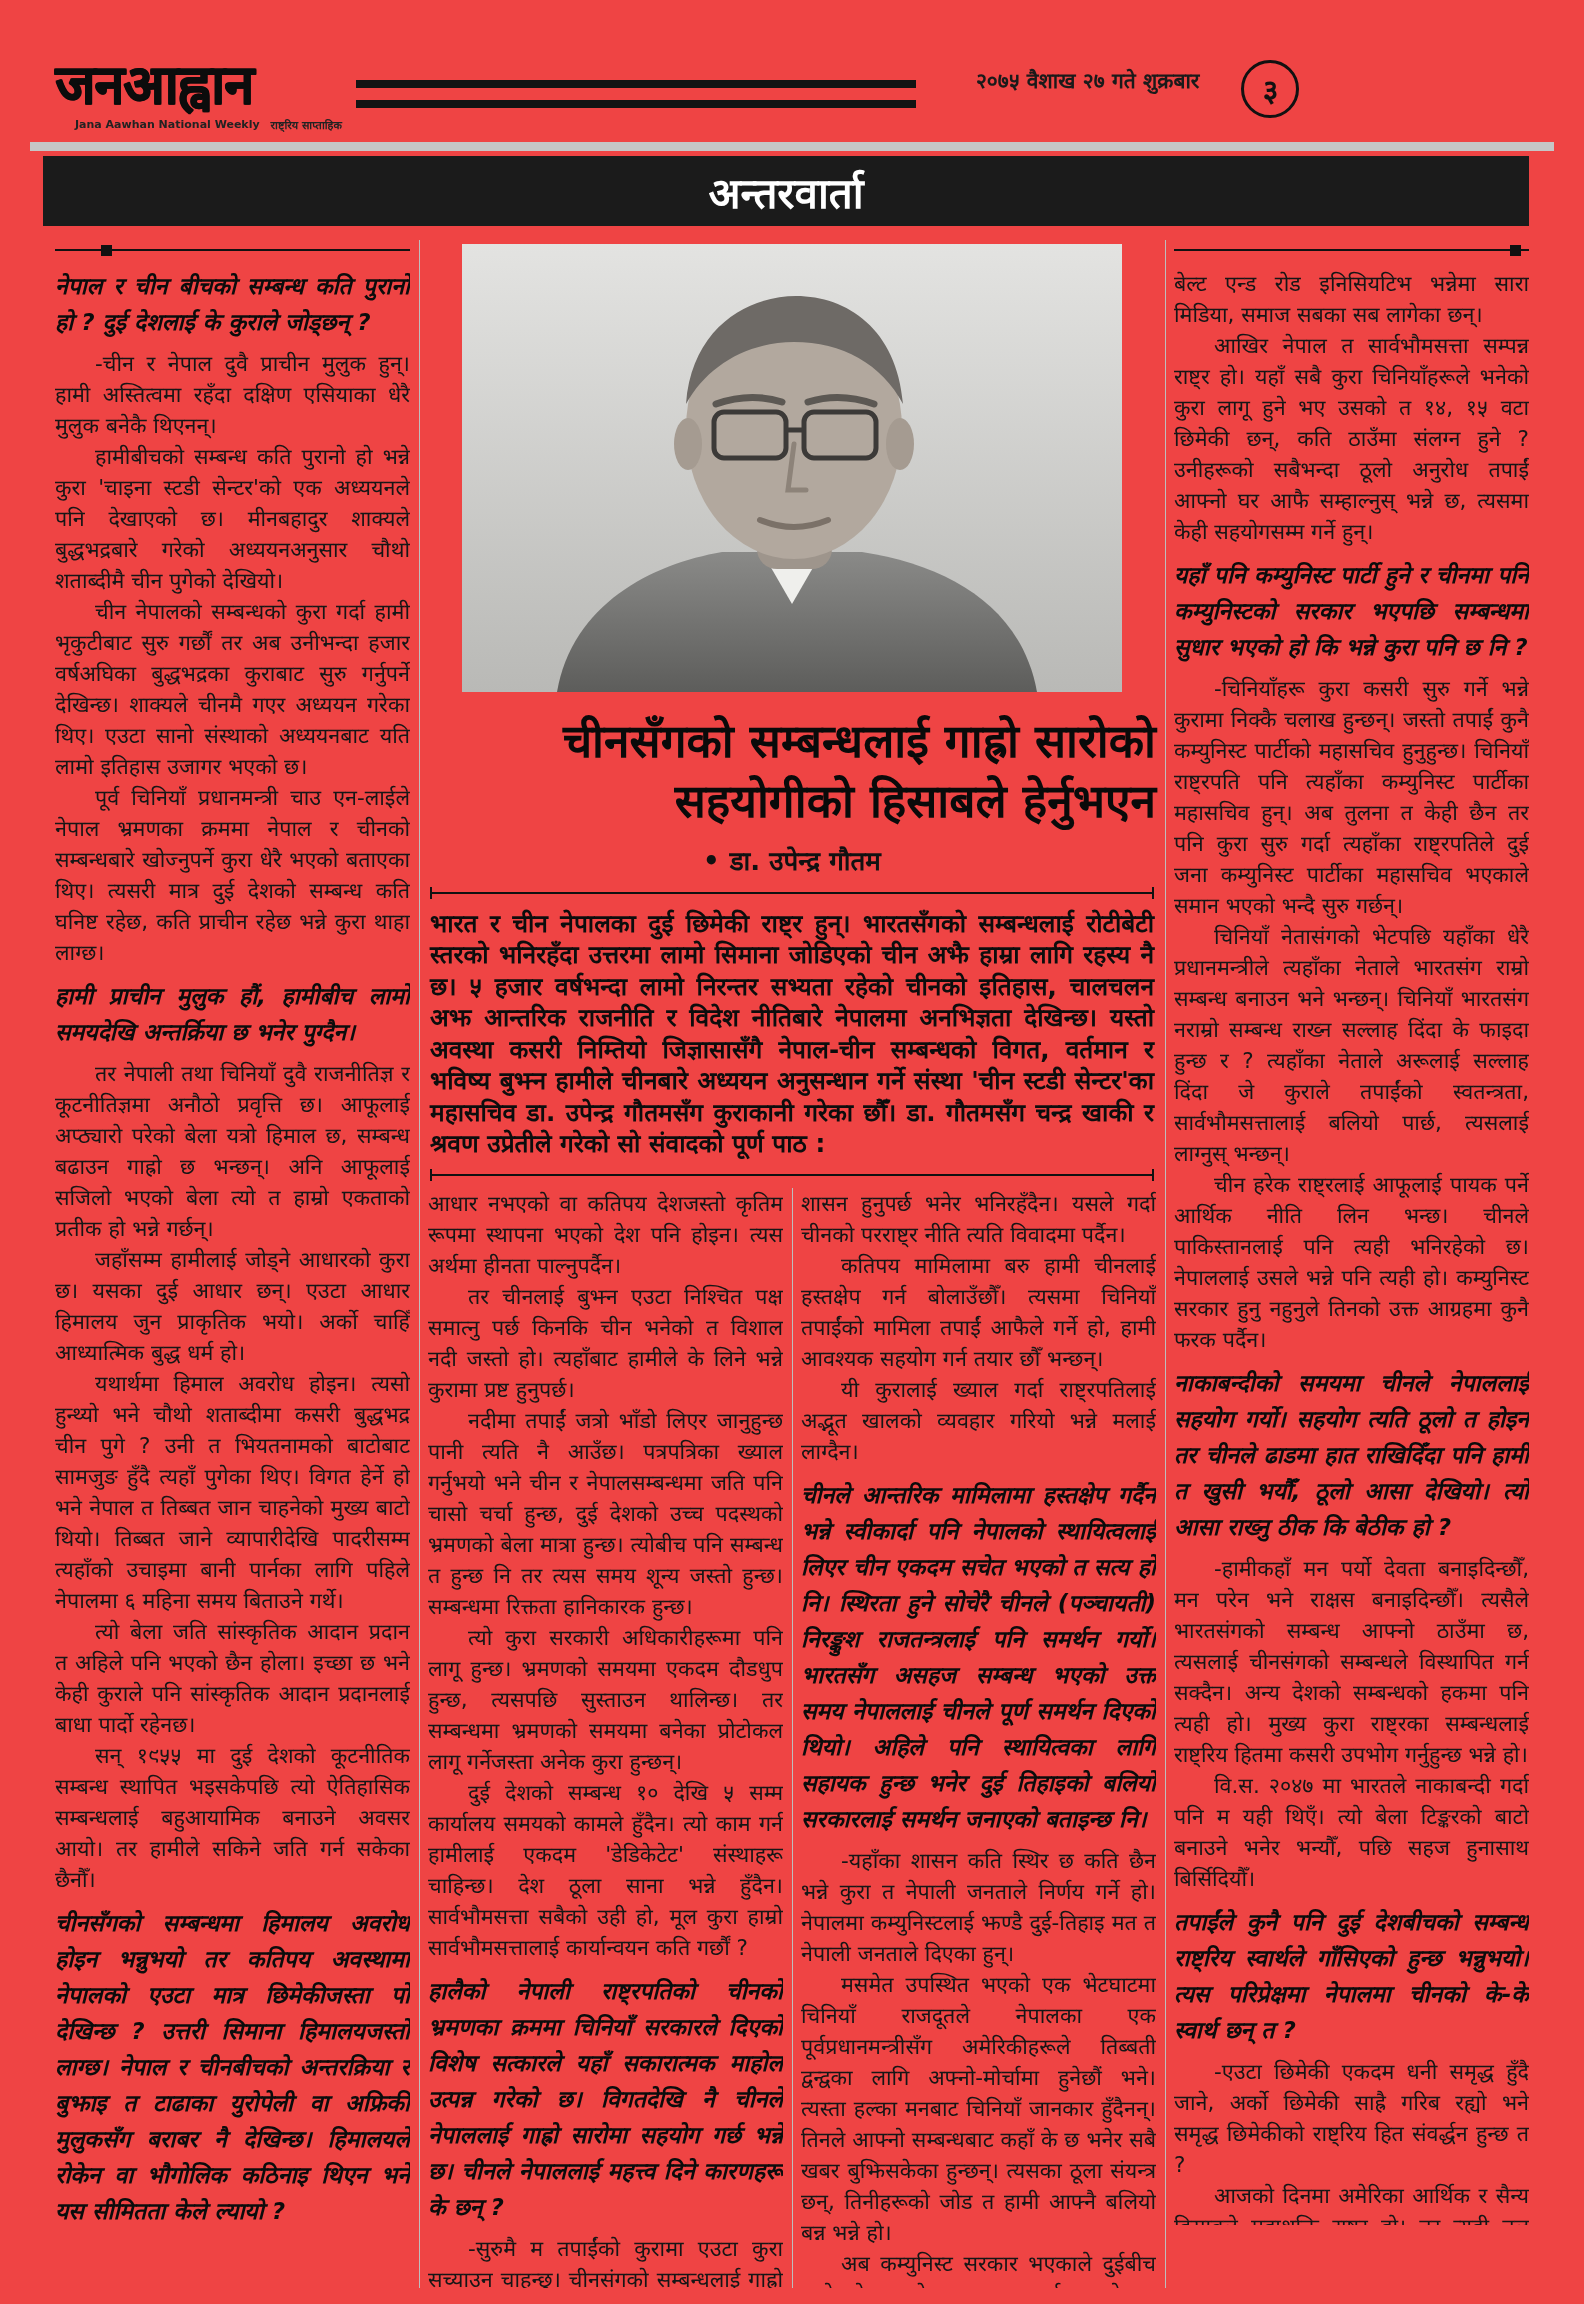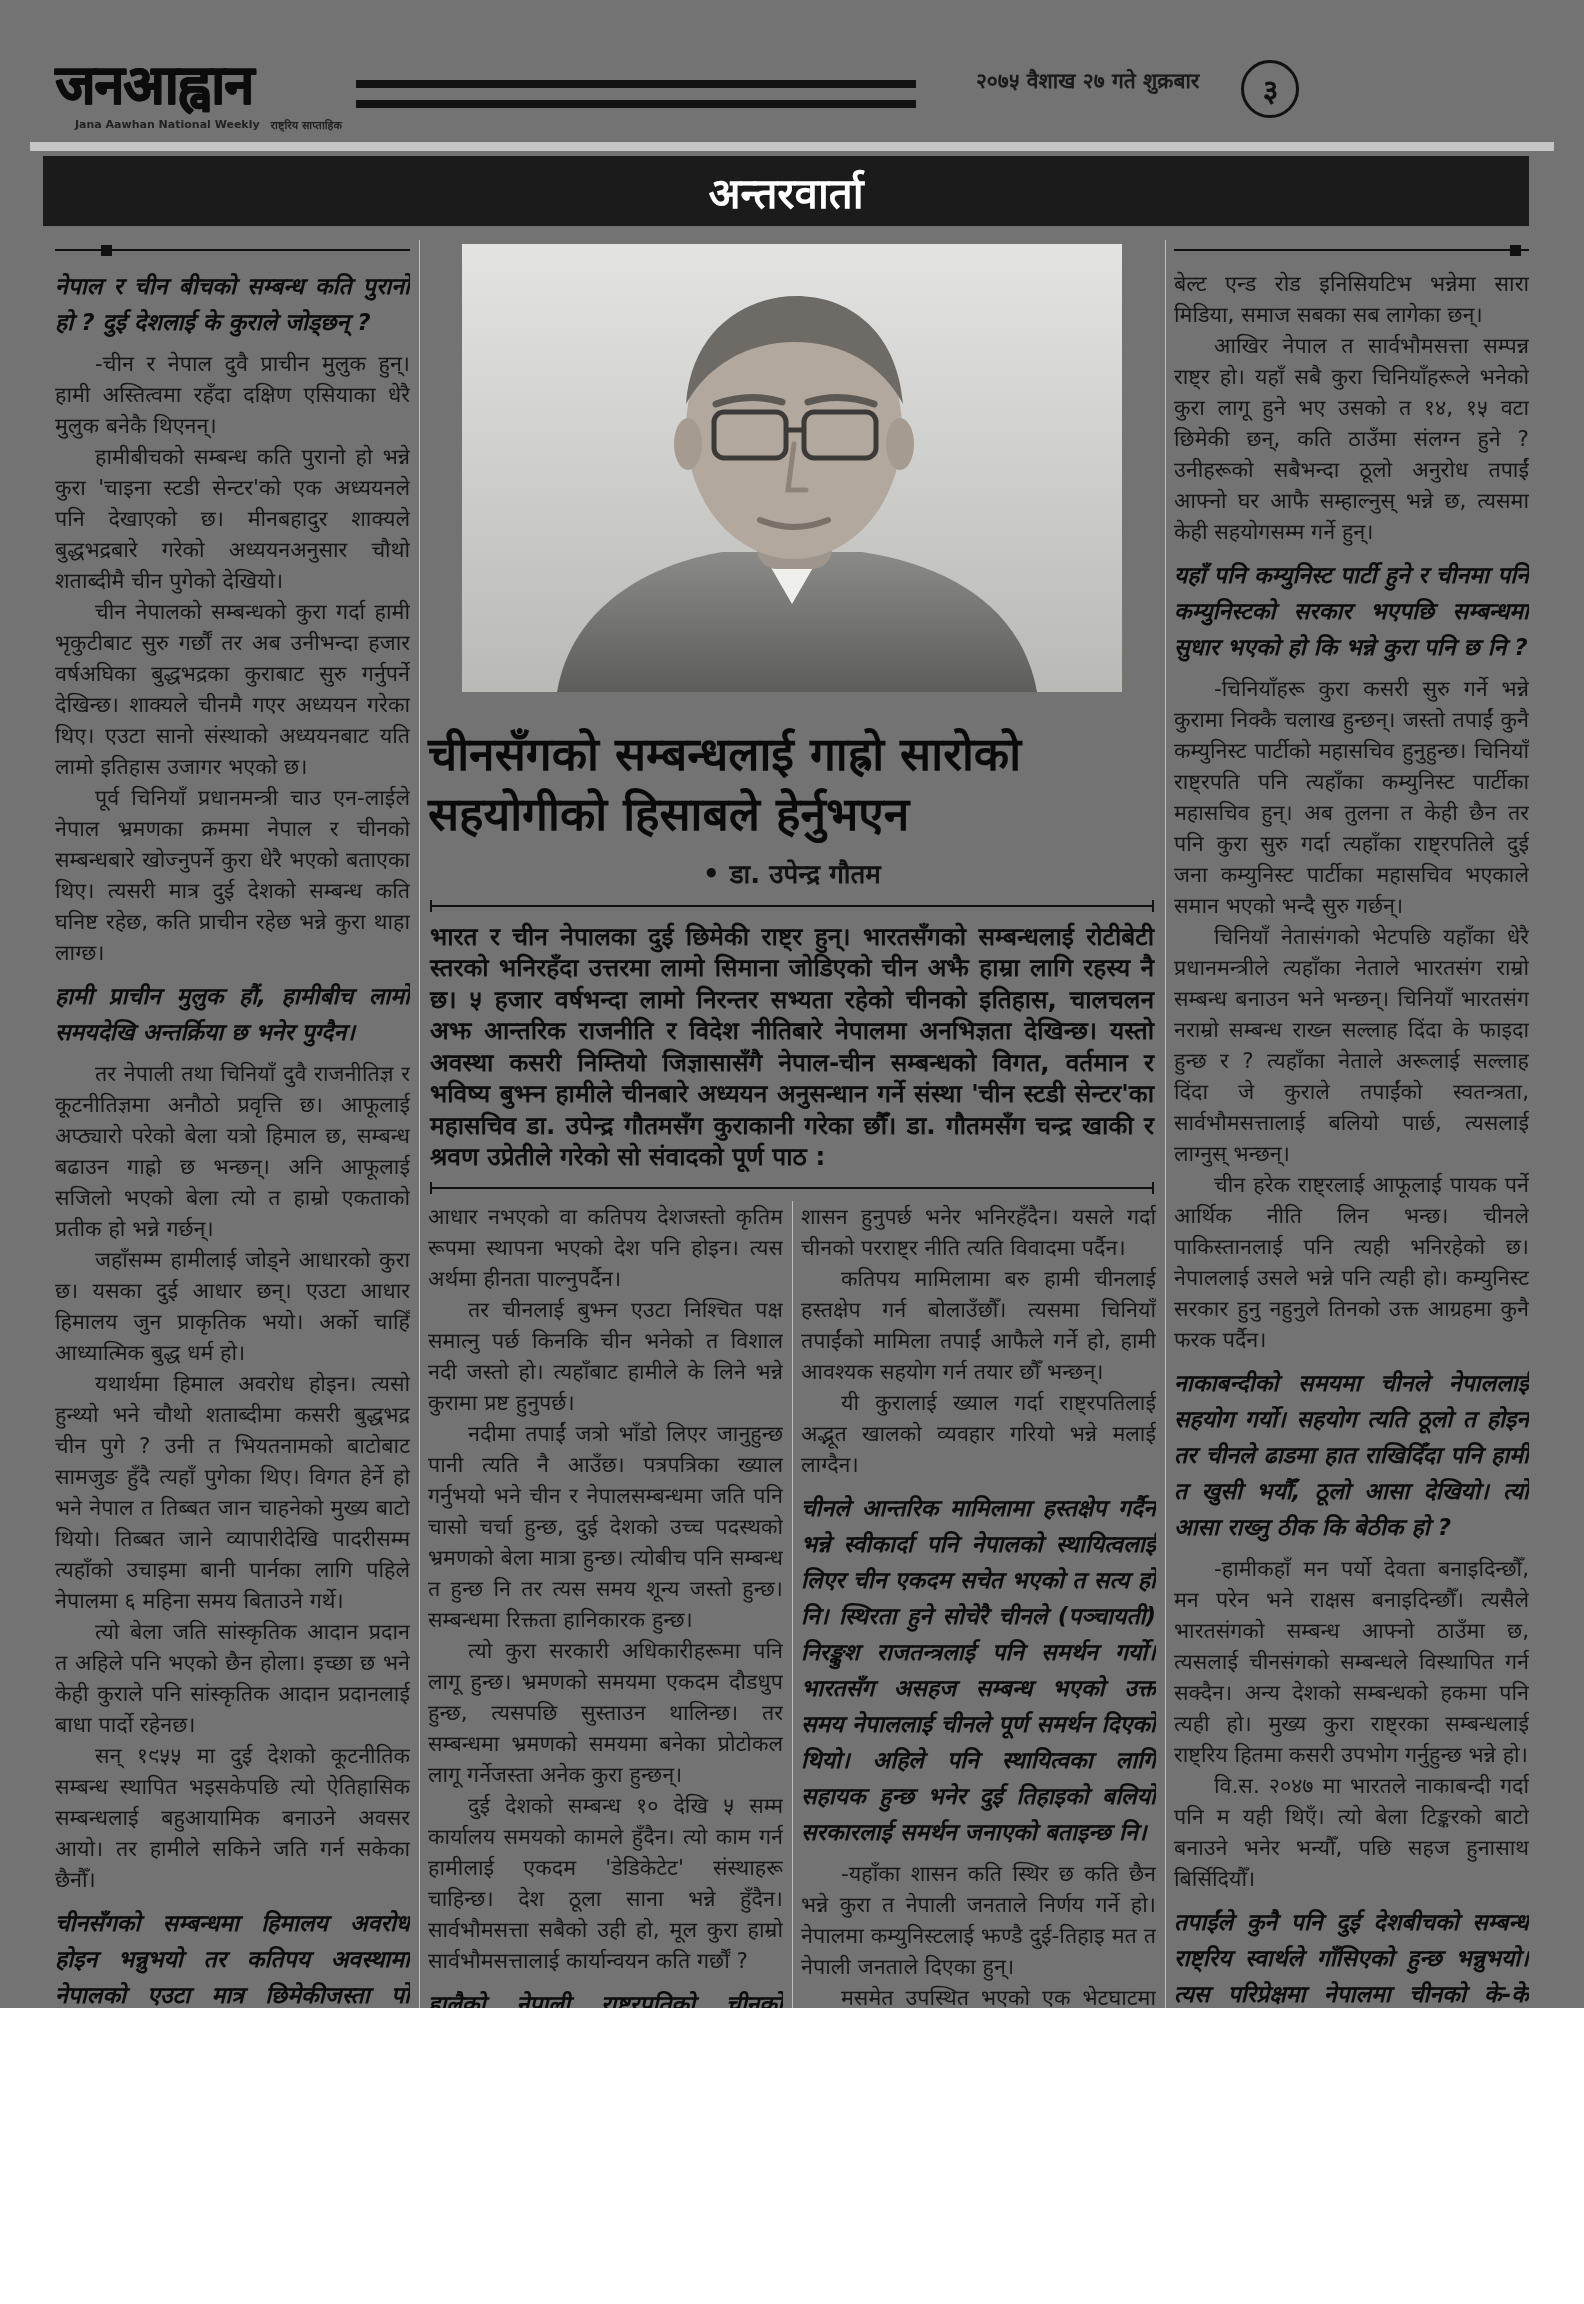--- a/index.html
+++ b/index.html
@@ -1,18 +1,18 @@
 <!DOCTYPE html>
 <html lang="ne"><head>
 <meta charset="utf-8">
 <style>
   html,body{margin:0;padding:0;background:#ffffff;}
   .page{
-    position:relative;width:1584px;height:2008px;overflow:hidden;
-    background:#737373;color:#111;
+    position:relative;width:1584px;height:2304px;overflow:hidden;
+    background:#ef4444;color:#111;
     font-family:"DejaVu Sans","Liberation Sans",sans-serif;
   }
   
   .masthead{
     display:flex;align-items:flex-start;
     padding:58px 54px 0 55px;gap:14px;
   }
   .logo-block{flex:0 0 auto;}
   .logo{
     font-size:54px;font-weight:900;letter-spacing:-1px;line-height:1;
@@ -55,21 +55,21 @@
   .col p.para.noindent{text-indent:0;}
   .col p.q{
     font-weight:bold;font-style:italic;text-indent:0;
     font-size:23px;line-height:36px;margin:10px 0 8px 0;color:#0c0c0c;
   }
   
   .photo{
     width:660px;height:448px;margin:4px auto 0 auto;overflow:hidden;background:#cfcfcf;
   }
   .headline{
-    margin:33px 0 0 0;text-align:left;font-size:46px;line-height:1.3;
+    margin:20px 0 0 0;text-align:right;font-size:46px;line-height:1.3;
     font-weight:900;color:#0a0a0a;
   }
   .byline{
     margin-top:10px;text-align:center;font-size:26px;font-weight:bold;
   }
   .byline .bullet{margin-right:10px;}
   .frule{position:relative;height:2px;background:#111;margin:14px 2px 0 2px;}
   .frule::before,.frule::after{content:"";position:absolute;top:-5px;width:2px;height:12px;background:#111;}
   .frule::before{left:0;} .frule::after{right:0;}
   .lead{

